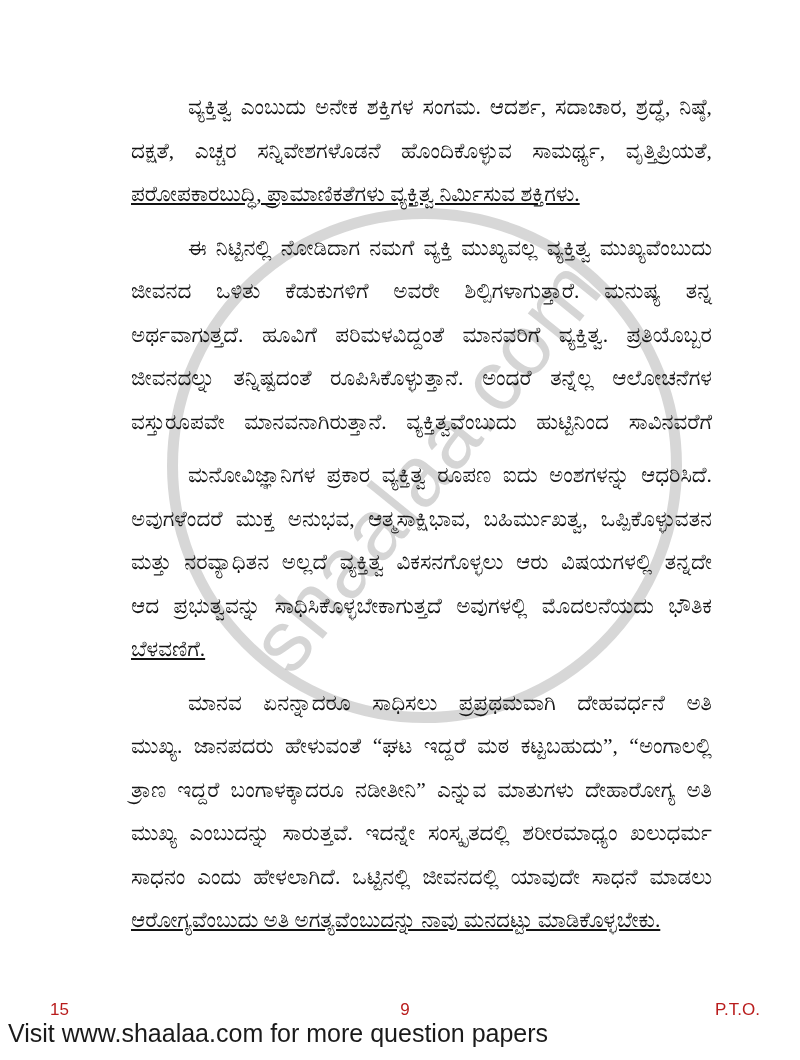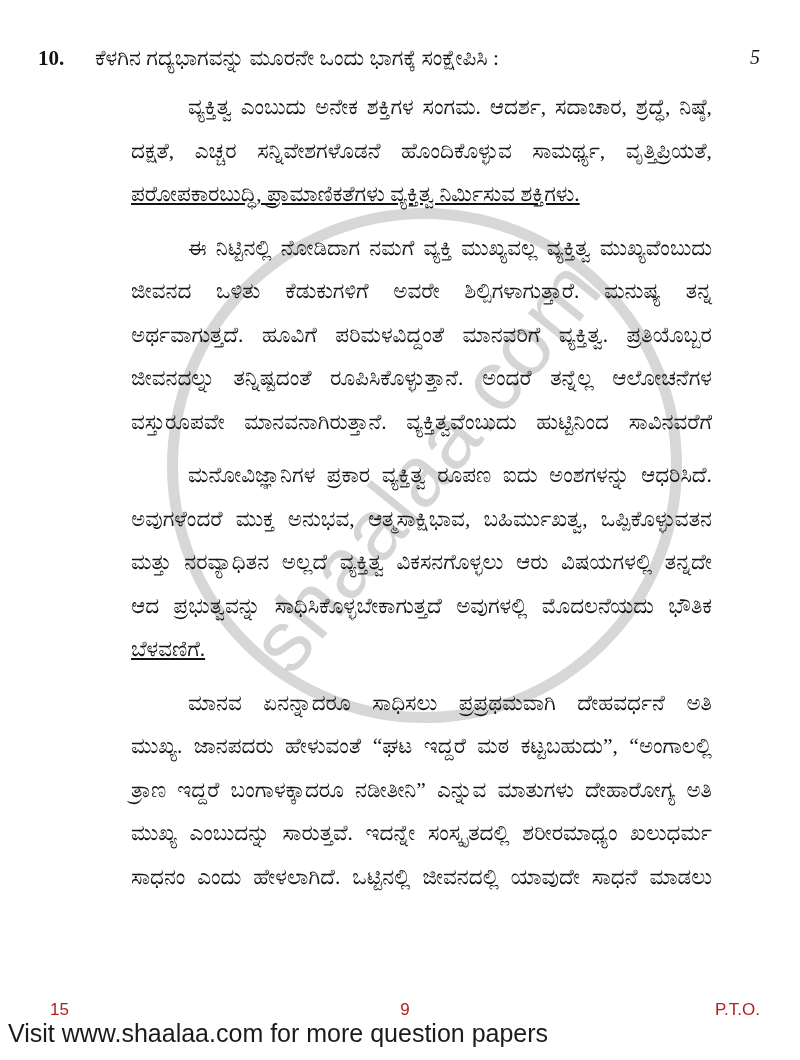--- a/index.html
+++ b/index.html
@@ -68,25 +68,20 @@
   }
 </style>
 </head>
 <body>
 
 <div class="page">
 
   <div class="wm-circle"></div>
   <div class="wm-text">shaalaa.com</div>
 
-  <div class="q-row">
-    <span class="q-num">10.</span>
-    <span class="q-text">ಕೆಳಗಿನ ಗದ್ಯಭಾಗವನ್ನು ಮೂರನೇ ಒಂದು ಭಾಗಕ್ಕೆ ಸಂಕ್ಷೇಪಿಸಿ :</span>
-    <span class="q-marks">5</span>
-  </div>
 
   <div class="passage">
       <div class="para">
         <div class="line first">ವ್ಯಕ್ತಿತ್ವ ಎಂಬುದು ಅನೇಕ ಶಕ್ತಿಗಳ ಸಂಗಮ. ಆದರ್ಶ, ಸದಾಚಾರ, ಶ್ರದ್ಧೆ, ನಿಷ್ಠೆ,</div>
         <div class="line">ದಕ್ಷತೆ, ಎಚ್ಚರ ಸನ್ನಿವೇಶಗಳೊಡನೆ ಹೊಂದಿಕೊಳ್ಳುವ ಸಾಮರ್ಥ್ಯ, ವೃತ್ತಿಪ್ರಿಯತೆ,</div>
         <div class="line plast">ಪರೋಪಕಾರಬುದ್ಧಿ, ಪ್ರಾಮಾಣಿಕತೆಗಳು ವ್ಯಕ್ತಿತ್ವ ನಿರ್ಮಿಸುವ ಶಕ್ತಿಗಳು.</div>
       </div>
       <div class="para">
         <div class="line first">ಈ ನಿಟ್ಟಿನಲ್ಲಿ ನೋಡಿದಾಗ ನಮಗೆ ವ್ಯಕ್ತಿ ಮುಖ್ಯವಲ್ಲ ವ್ಯಕ್ತಿತ್ವ ಮುಖ್ಯವೆಂಬುದು</div>
         <div class="line">ಜೀವನದ ಒಳಿತು ಕೆಡುಕುಗಳಿಗೆ ಅವರೇ ಶಿಲ್ಪಿಗಳಾಗುತ್ತಾರೆ. ಮನುಷ್ಯ ತನ್ನ</div>
@@ -100,20 +95,21 @@
         <div class="line">ಮತ್ತು ನರವ್ಯಾಧಿತನ ಅಲ್ಲದೆ ವ್ಯಕ್ತಿತ್ವ ವಿಕಸನಗೊಳ್ಳಲು ಆರು ವಿಷಯಗಳಲ್ಲಿ ತನ್ನದೇ</div>
         <div class="line">ಆದ ಪ್ರಭುತ್ವವನ್ನು ಸಾಧಿಸಿಕೊಳ್ಳಬೇಕಾಗುತ್ತದೆ ಅವುಗಳಲ್ಲಿ ಮೊದಲನೆಯದು ಭೌತಿಕ</div>
         <div class="line plast">ಬೆಳವಣಿಗೆ.</div>
       </div>
       <div class="para">
         <div class="line first">ಮಾನವ ಏನನ್ನಾದರೂ ಸಾಧಿಸಲು ಪ್ರಪ್ರಥಮವಾಗಿ ದೇಹವರ್ಧನೆ ಅತಿ</div>
         <div class="line">ಮುಖ್ಯ. ಜಾನಪದರು ಹೇಳುವಂತೆ “ಘಟ ಇದ್ದರೆ ಮಠ ಕಟ್ಟಬಹುದು”, “ಅಂಗಾಲಲ್ಲಿ</div>
         <div class="line">ತ್ರಾಣ ಇದ್ದರೆ ಬಂಗಾಳಕ್ಕಾದರೂ ನಡೀತೀನಿ” ಎನ್ನುವ ಮಾತುಗಳು ದೇಹಾರೋಗ್ಯ ಅತಿ</div>
         <div class="line">ಮುಖ್ಯ ಎಂಬುದನ್ನು ಸಾರುತ್ತವೆ. ಇದನ್ನೇ ಸಂಸ್ಕೃತದಲ್ಲಿ ಶರೀರಮಾಧ್ಯಂ ಖಲುಧರ್ಮ</div>
         <div class="line">ಸಾಧನಂ ಎಂದು ಹೇಳಲಾಗಿದೆ. ಒಟ್ಟಿನಲ್ಲಿ ಜೀವನದಲ್ಲಿ ಯಾವುದೇ ಸಾಧನೆ ಮಾಡಲು</div>
+        <div class="line plast">ಆರೋಗ್ಯವೆಂಬುದು ಅತಿ ಅಗತ್ಯವೆಂಬುದನ್ನು ನಾವು ಮನದಟ್ಟು ಮಾಡಿಕೊಳ್ಳಬೇಕು.</div>
       </div>
     </div>
 
   <div class="footer-row">
     <span class="f-left">15</span>
     <span class="f-center">9</span>
     <span class="f-right">P.T.O.</span>
   </div>
   <div class="promo">Visit www.shaalaa.com for more question papers</div>
 

